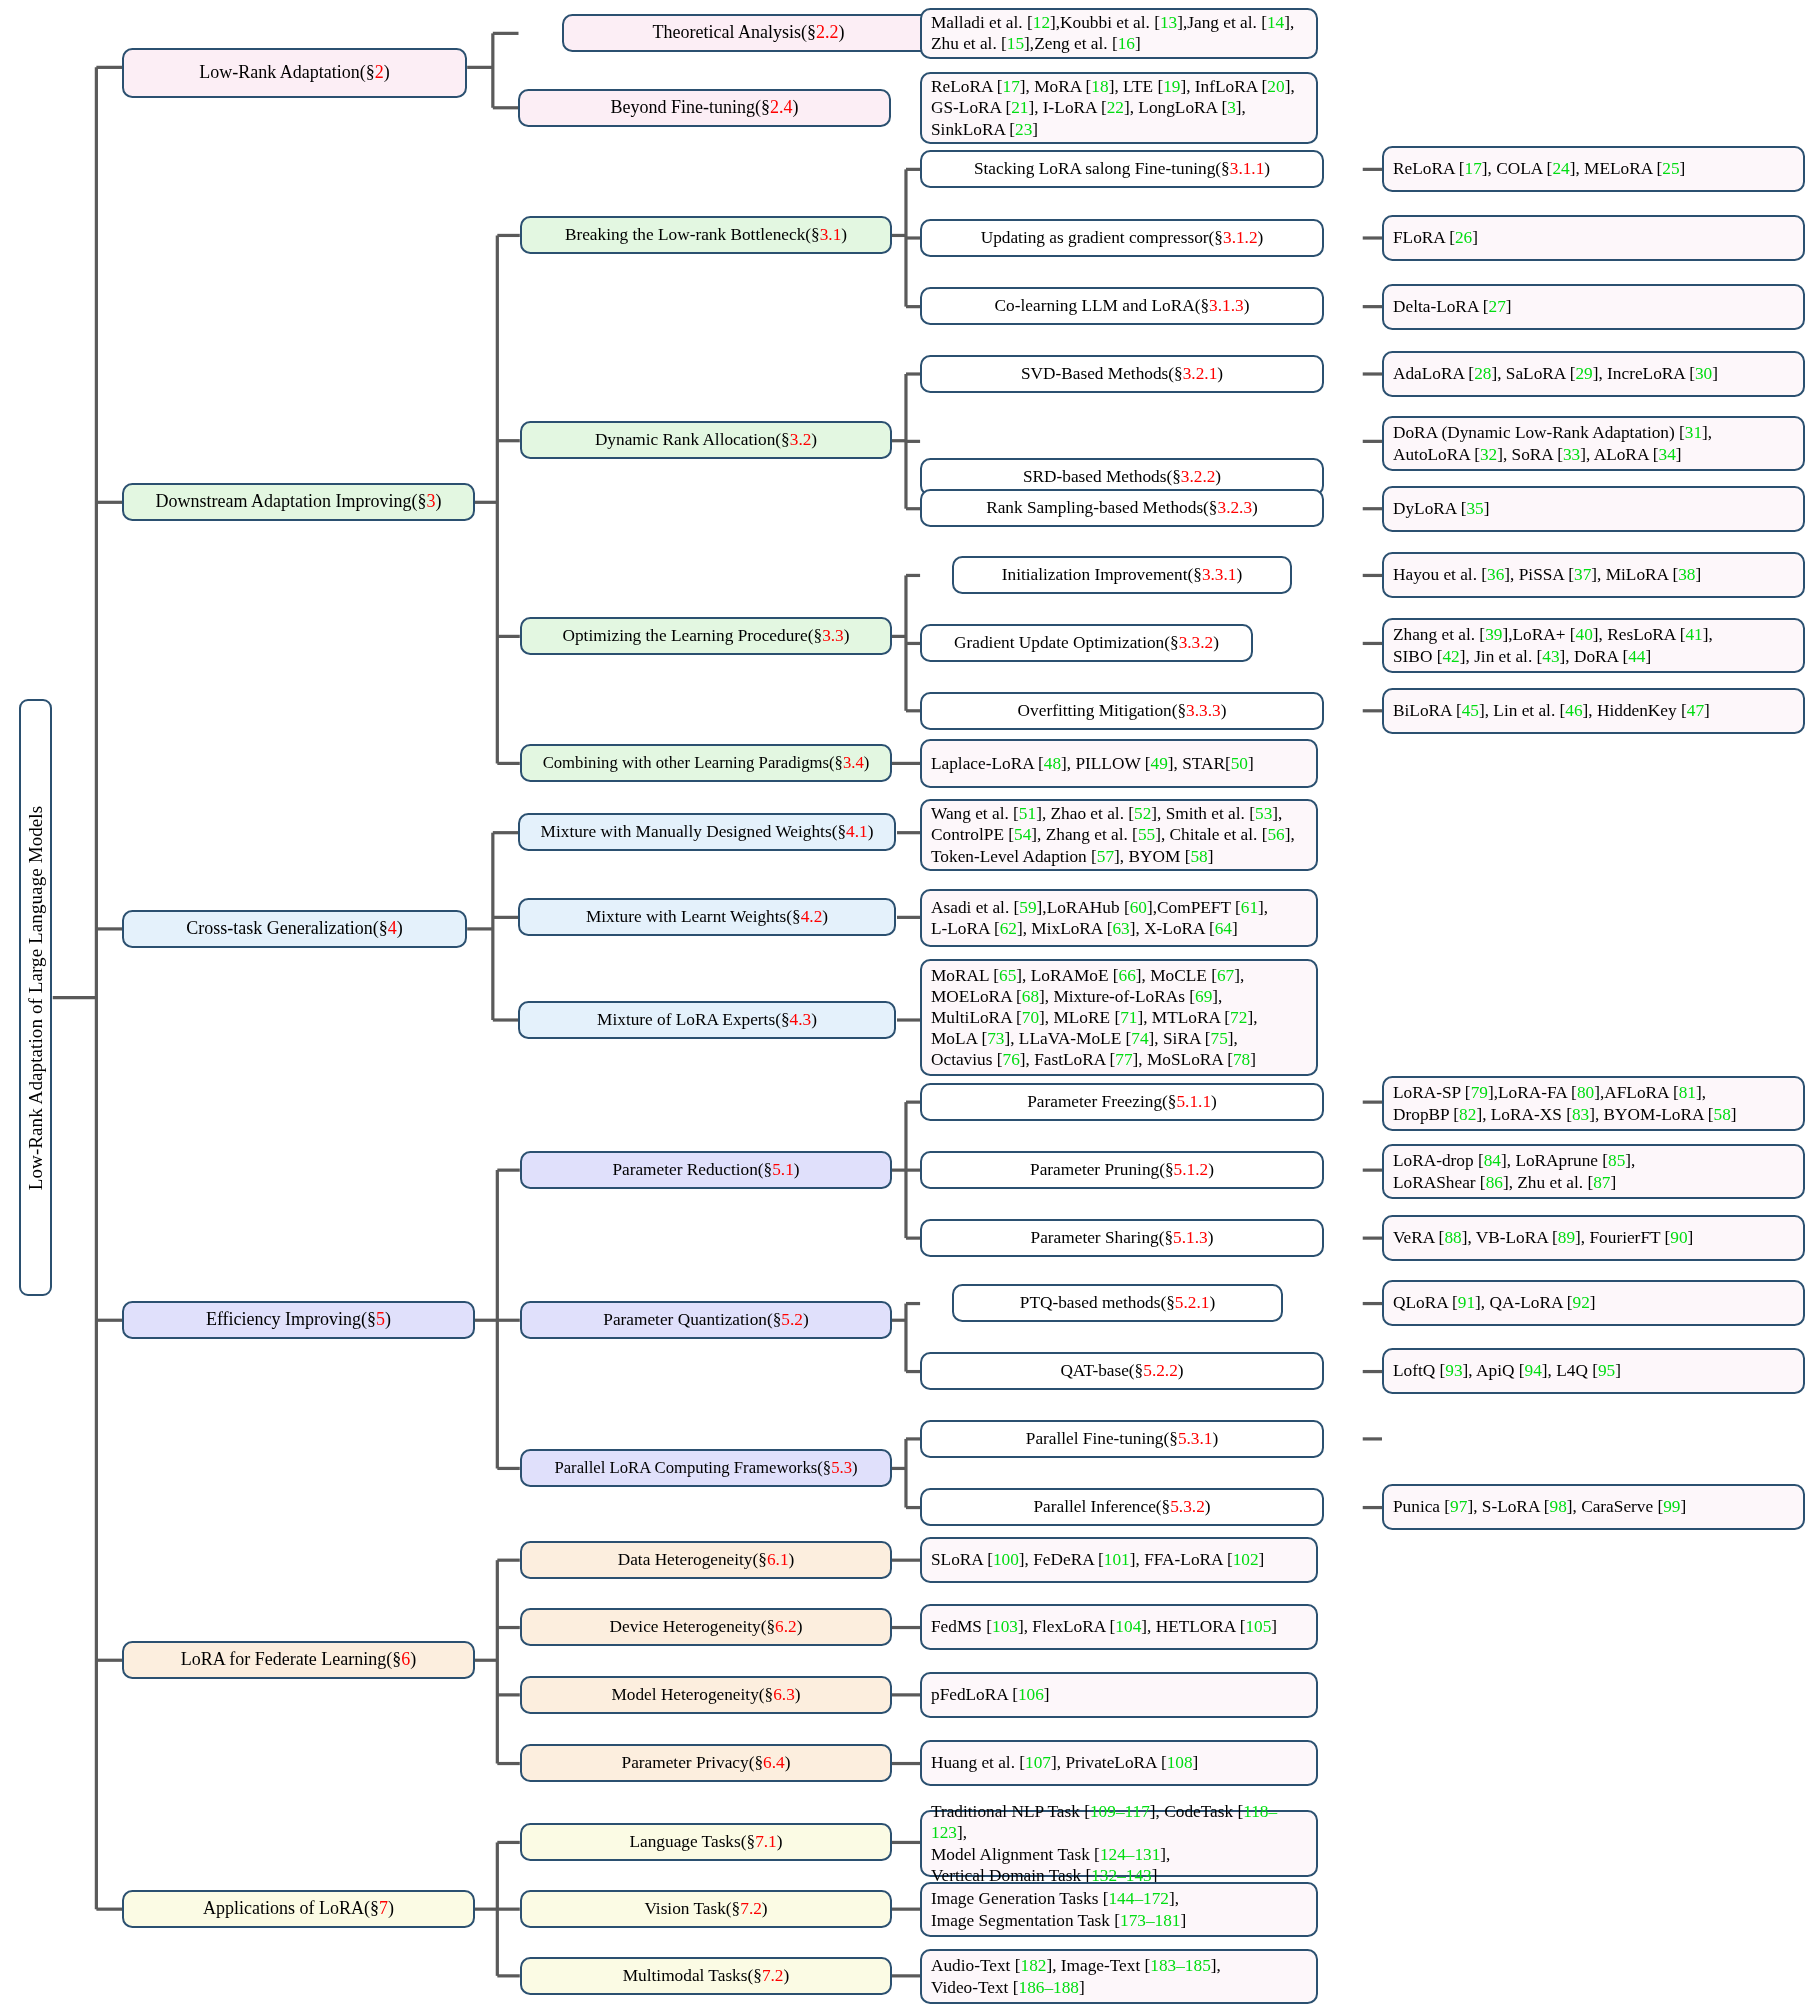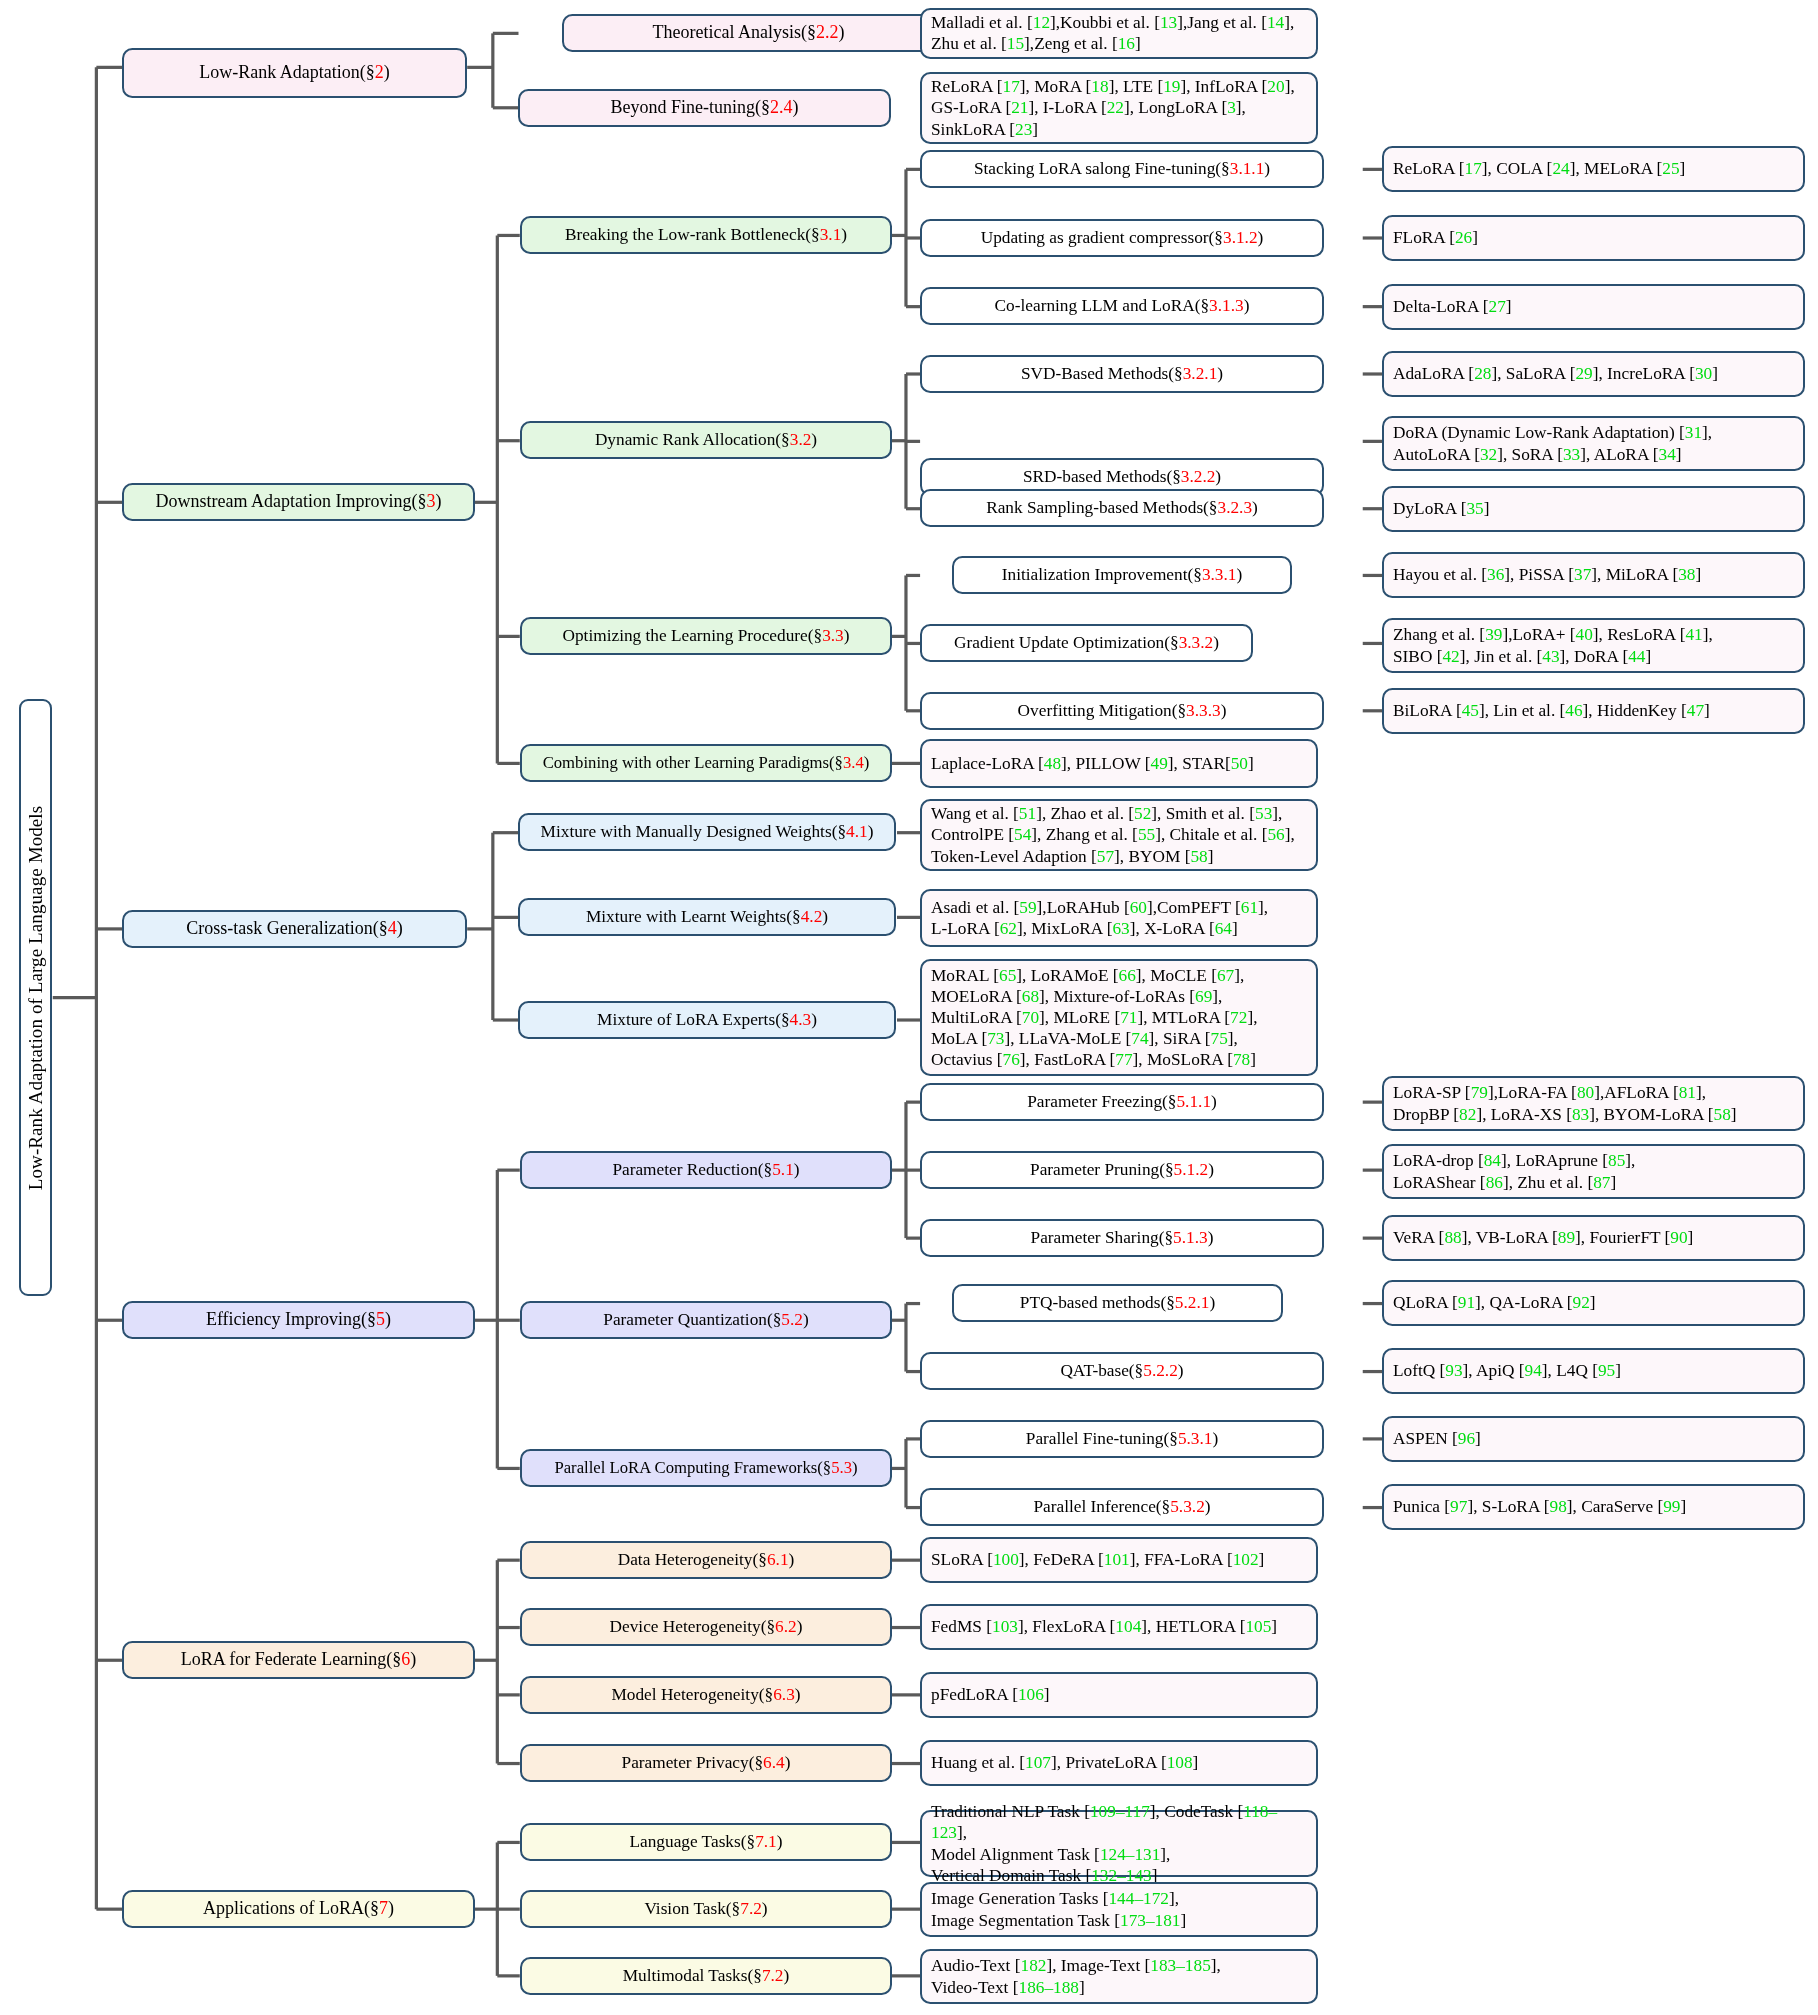--- a/index.html
+++ b/index.html
@@ -354,23 +354,20 @@
     <span class="txt fs27">LoftQ [<span class="cit">93</span>], ApiQ [<span class="cit">94</span>], L4Q [<span class="cit">95</span>]</span>
     </div>
 
   <div class="node center pal-white" style="left:920px;top:1420px;width:404px;height:38px;">
     <span class="txt fs27">Parallel Fine-tuning(§<span class="sec">5.3.1</span>)</span>
     </div>
   <div class="node center pal-white" style="left:920px;top:1488px;width:404px;height:38px;">
     <span class="txt fs27">Parallel Inference(§<span class="sec">5.3.2</span>)</span>
     </div>
 
-  <div class="node left pal-leaf" style="left:1382px;top:1416px;width:423px;height:46px;">
-    <span class="txt fs27">ASPEN [<span class="cit">96</span>]</span>
-    </div>
   <div class="node left pal-leaf" style="left:1382px;top:1484px;width:423px;height:46px;">
     <span class="txt fs27">Punica [<span class="cit">97</span>], S-LoRA [<span class="cit">98</span>], CaraServe [<span class="cit">99</span>]</span>
     </div>
 
   <div class="node center pal-orange" style="left:520px;top:1541px;width:372px;height:38px;">
     <span class="txt fs27">Data Heterogeneity(§<span class="sec">6.1</span>)</span>
     </div>
   <div class="node center pal-orange" style="left:520px;top:1608px;width:372px;height:38px;">
     <span class="txt fs27">Device Heterogeneity(§<span class="sec">6.2</span>)</span>
     </div>

